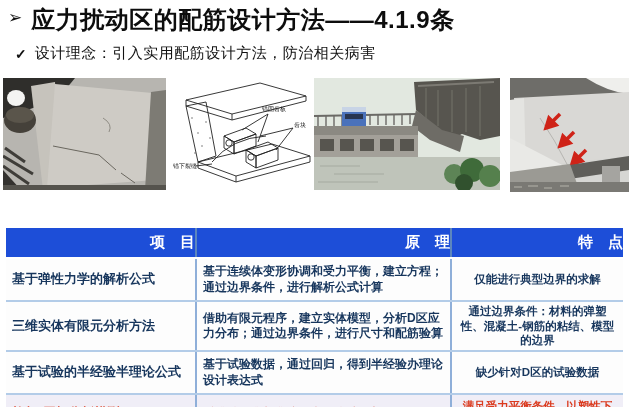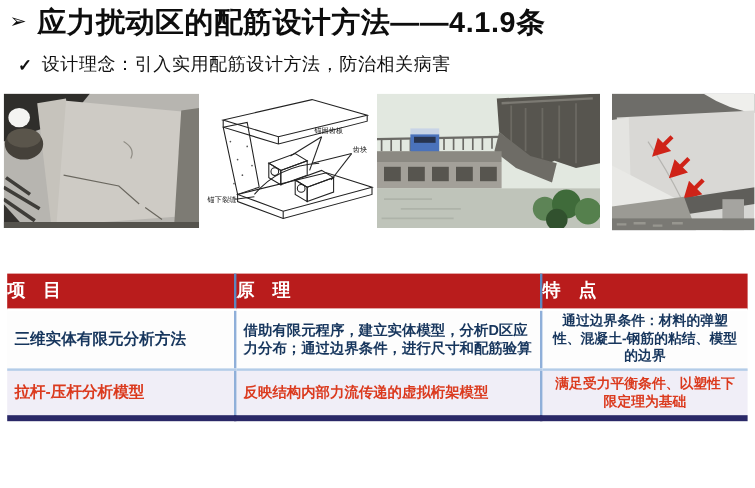--- a/index.html
+++ b/index.html
@@ -15,22 +15,22 @@
   .subtitle-line .bullet{font-size:14px;line-height:1;padding-top:3px;margin-right:8px;font-weight:700;}
   .subtitle-line .t-text{font-size:15px;font-weight:400;letter-spacing:0.5px;}
   
   .figstrip{position:absolute;left:0;top:78px;width:629px;height:116px;}
   .fig{position:absolute;top:0;overflow:hidden;}
   .fig svg{display:block;}
   
   .tbl-wrap{position:absolute;left:6px;top:228px;width:617px;}
   table.dtable{width:100%;border-collapse:collapse;table-layout:fixed;border-bottom:5px solid #2a2867;}
   table.dtable th{
-    background:#b91c1c;color:#ffffff;font-size:15px;font-weight:700;
-    height:29px;text-align:left;border-bottom:2px solid #ffffff;padding:0;
+    background:#1d4ed8;color:#ffffff;font-size:15px;font-weight:700;
+    height:29px;text-align:right;border-bottom:2px solid #ffffff;padding:0;
   }
   table.dtable th + th{border-left:2px solid #5c86be;margin-top:48px;}
   table.dtable td{
     color:#17365d;background:#fdfdfd;border-bottom:2px solid #b3cce8;
     vertical-align:middle;padding:2px 6px;line-height:1.28;
   }
   table.dtable td + td{border-left:2px solid #8fafd9;}
   td.c-item{font-size:13px;font-weight:700;text-align:left;padding-left:16px;}
   td.c-principle{font-size:12px;font-weight:700;text-align:left;padding-left:9px;padding-right:6px;}
   td.c-feature{font-size:11.5px;font-weight:700;text-align:center;}
@@ -188,25 +188,35 @@
           <col style="width:172px">
         </colgroup>
       <thead>
         <tr>
           <th>项　目</th>
           <th>原　理</th>
           <th>特　点</th>
         </tr>
       </thead>
       <tbody>
+        <tr class="r1">
+          <td class="c-item">基于弹性力学的解析公式</td>
+          <td class="c-principle">基于连续体变形协调和受力平衡，建立方程；通过边界条件，进行解析公式计算</td>
+          <td class="c-feature">仅能进行典型边界的求解</td>
+        </tr>
         <tr class="r2">
           <td class="c-item">三维实体有限元分析方法</td>
           <td class="c-principle">借助有限元程序，建立实体模型，分析D区应力分布；通过边界条件，进行尺寸和配筋验算</td>
           <td class="c-feature">通过边界条件：材料的弹塑性、混凝土-钢筋的粘结、模型的边界</td>
         </tr>
+        <tr class="r3">
+          <td class="c-item">基于试验的半经验半理论公式</td>
+          <td class="c-principle">基于试验数据，通过回归，得到半经验办理论设计表达式</td>
+          <td class="c-feature">缺少针对D区的试验数据</td>
+        </tr>
         <tr class="r4">
           <td class="c-item">拉杆-压杆分析模型</td>
           <td class="c-principle">反映结构内部力流传递的虚拟桁架模型</td>
           <td class="c-feature">满足受力平衡条件、以塑性下限定理为基础</td>
         </tr>
       </tbody>
     </table>
   </div>
 </div>
 

